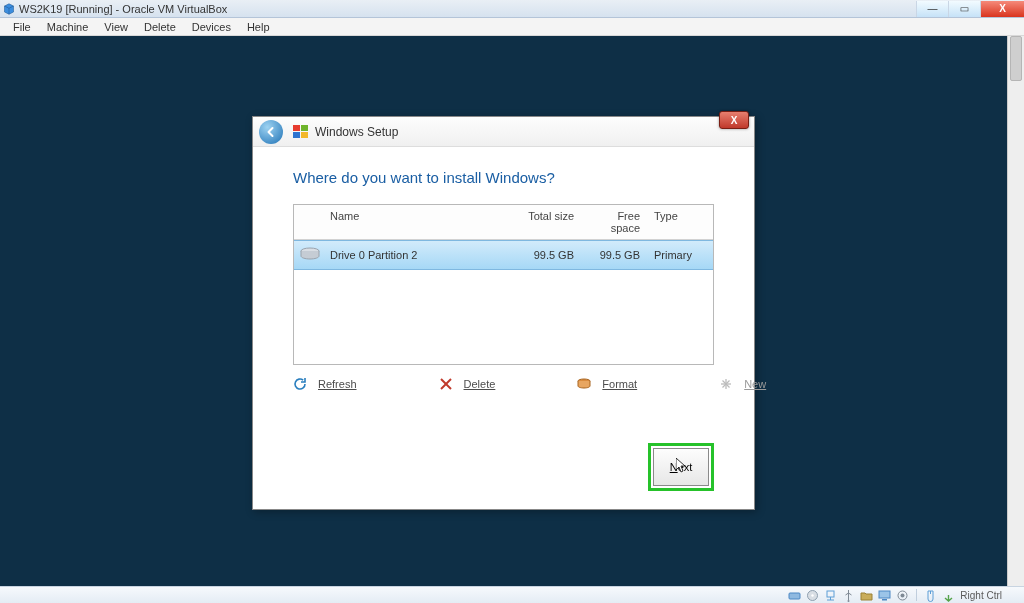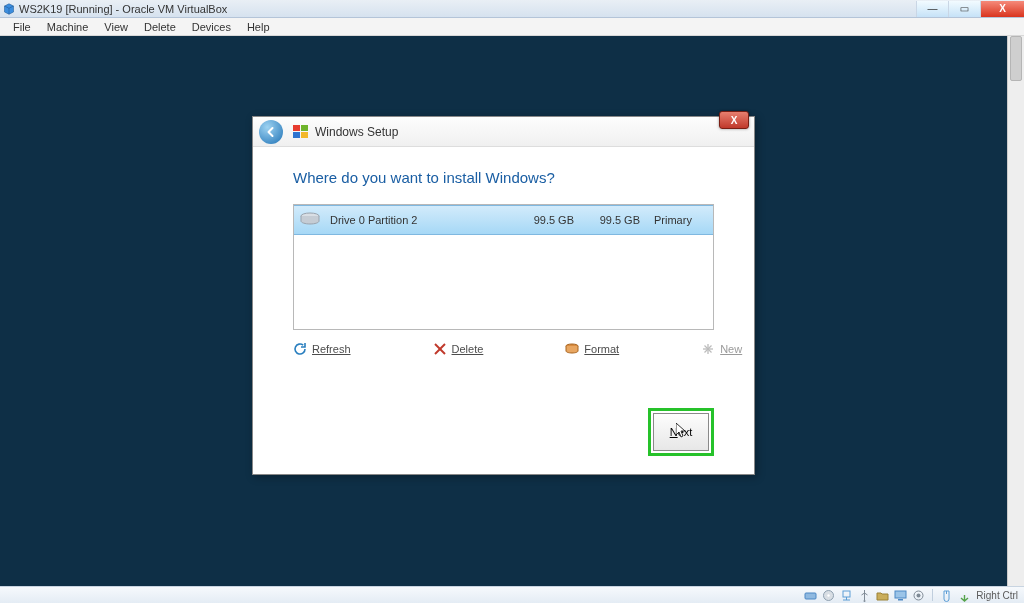--- a/index.html
+++ b/index.html
@@ -66,34 +66,34 @@
     .col-free{ width:66px; text-align:right;}
     .col-type{ width:62px; padding-left:8px !important;}
     .pt-body{ height:124px; overflow:auto; background:#fff;}
     .pt-row{ display:flex; align-items:center; padding:3px 0;}
     .pt-row.selected{ background: linear-gradient(#d2ebfb,#a6d8f6); border-top:1px solid #7fb8e0;border-bottom:1px solid #7fb8e0;}
     .pt-row div{ padding:3px 6px; }
     .drive-icon{ width:20px; height:14px; display:inline-block;}
 
     .action-row{ display:flex; gap:82px; margin-top:12px; font-size:11px;}
     .action-row2{ display:flex; gap:82px; margin-top:6px; font-size:11px;}
-    .action{ display:flex; align-items:center; gap:5px; color:#4c4c4c; cursor:pointer; width:85px;}
+    .action{ display:flex; align-items:center; gap:11px; color:#4c4c4c; cursor:pointer; width:85px;}
     .action.disabled{ color:#9a9a9a; cursor:default;}
     .act-icon{ width:14px; height:14px; display:inline-block;}
     .underline{ text-decoration: underline; text-decoration-color: inherit;}
 
     .next-wrap { display:flex; justify-content:flex-end; margin-top:52px;}
     .next-outline{ border:3px solid #26c22a; padding:2px; }
     .next-btn{ width:56px; height:38px; font-size:11px; background:linear-gradient(#fdfdfd,#e7e7e7);
       border:1px solid #8a8a8a; display:flex; align-items:center; justify-content:center; cursor:pointer; position:relative;}
     .cursor-arrow{ position:absolute; left:22px; top:9px; font-size:12px; color:#000; pointer-events:none;}
 
     
     .status-bar{ height:17px; background: linear-gradient(#f6f9fc,#e4ecf4); border-top:1px solid #c8d4e1;
-      display:flex; align-items:center; justify-content:flex-end; font-size:10px; color:#5a5a5a; padding-right:6px; gap:5px;}
+      display:flex; align-items:center; justify-content:flex-end; font-size:10px; color:#5a5a5a; padding-right:22px; gap:5px;}
     .status-icon{ width:13px; height:13px; display:inline-flex; align-items:center; justify-content:center; }
     .sep{ width:1px; height:12px; background:#c0cedd; margin:0 2px;}
   </style>
 </head>
 <body>
 
 <div class="vbox-titlebar">
   <div class="vbox-titlebar-left">
     <span class="vbox-cube">
       <svg viewBox="0 0 16 16">
@@ -147,20 +147,27 @@
           </span>
           <span>Windows Setup</span>
         </div>
         <div class="dlg-close">X</div>
       </div>
 
       <div class="setup-body">
         <div class="heading">Where do you want to install Windows?</div>
 
         <div class="part-table">
+          <div class="pt-head">
+            <div class="col-icon"></div>
+            <div class="col-name">Name</div>
+            <div class="col-total">Total size</div>
+            <div class="col-free">Free space</div>
+            <div class="col-type">Type</div>
+          </div>
           <div class="pt-body">
             <div class="pt-row selected">
               <div class="col-icon"><span class="drive-icon"><svg viewBox="0 0 20 14">
                       <ellipse cx="10" cy="4" rx="9" ry="3" fill="#d9dee4" stroke="#9aa3ad"></ellipse>
                       <path d="M1 4v5c0 1.7 4 3 9 3s9-1.3 9-3V4" fill="#c5ccd4" stroke="#9aa3ad"></path>
                     </svg></span></div>
               <div class="col-name">Drive 0 Partition 2</div>
               <div class="col-total">99.5 GB</div>
               <div class="col-free">99.5 GB</div>
               <div class="col-type">Primary</div>

